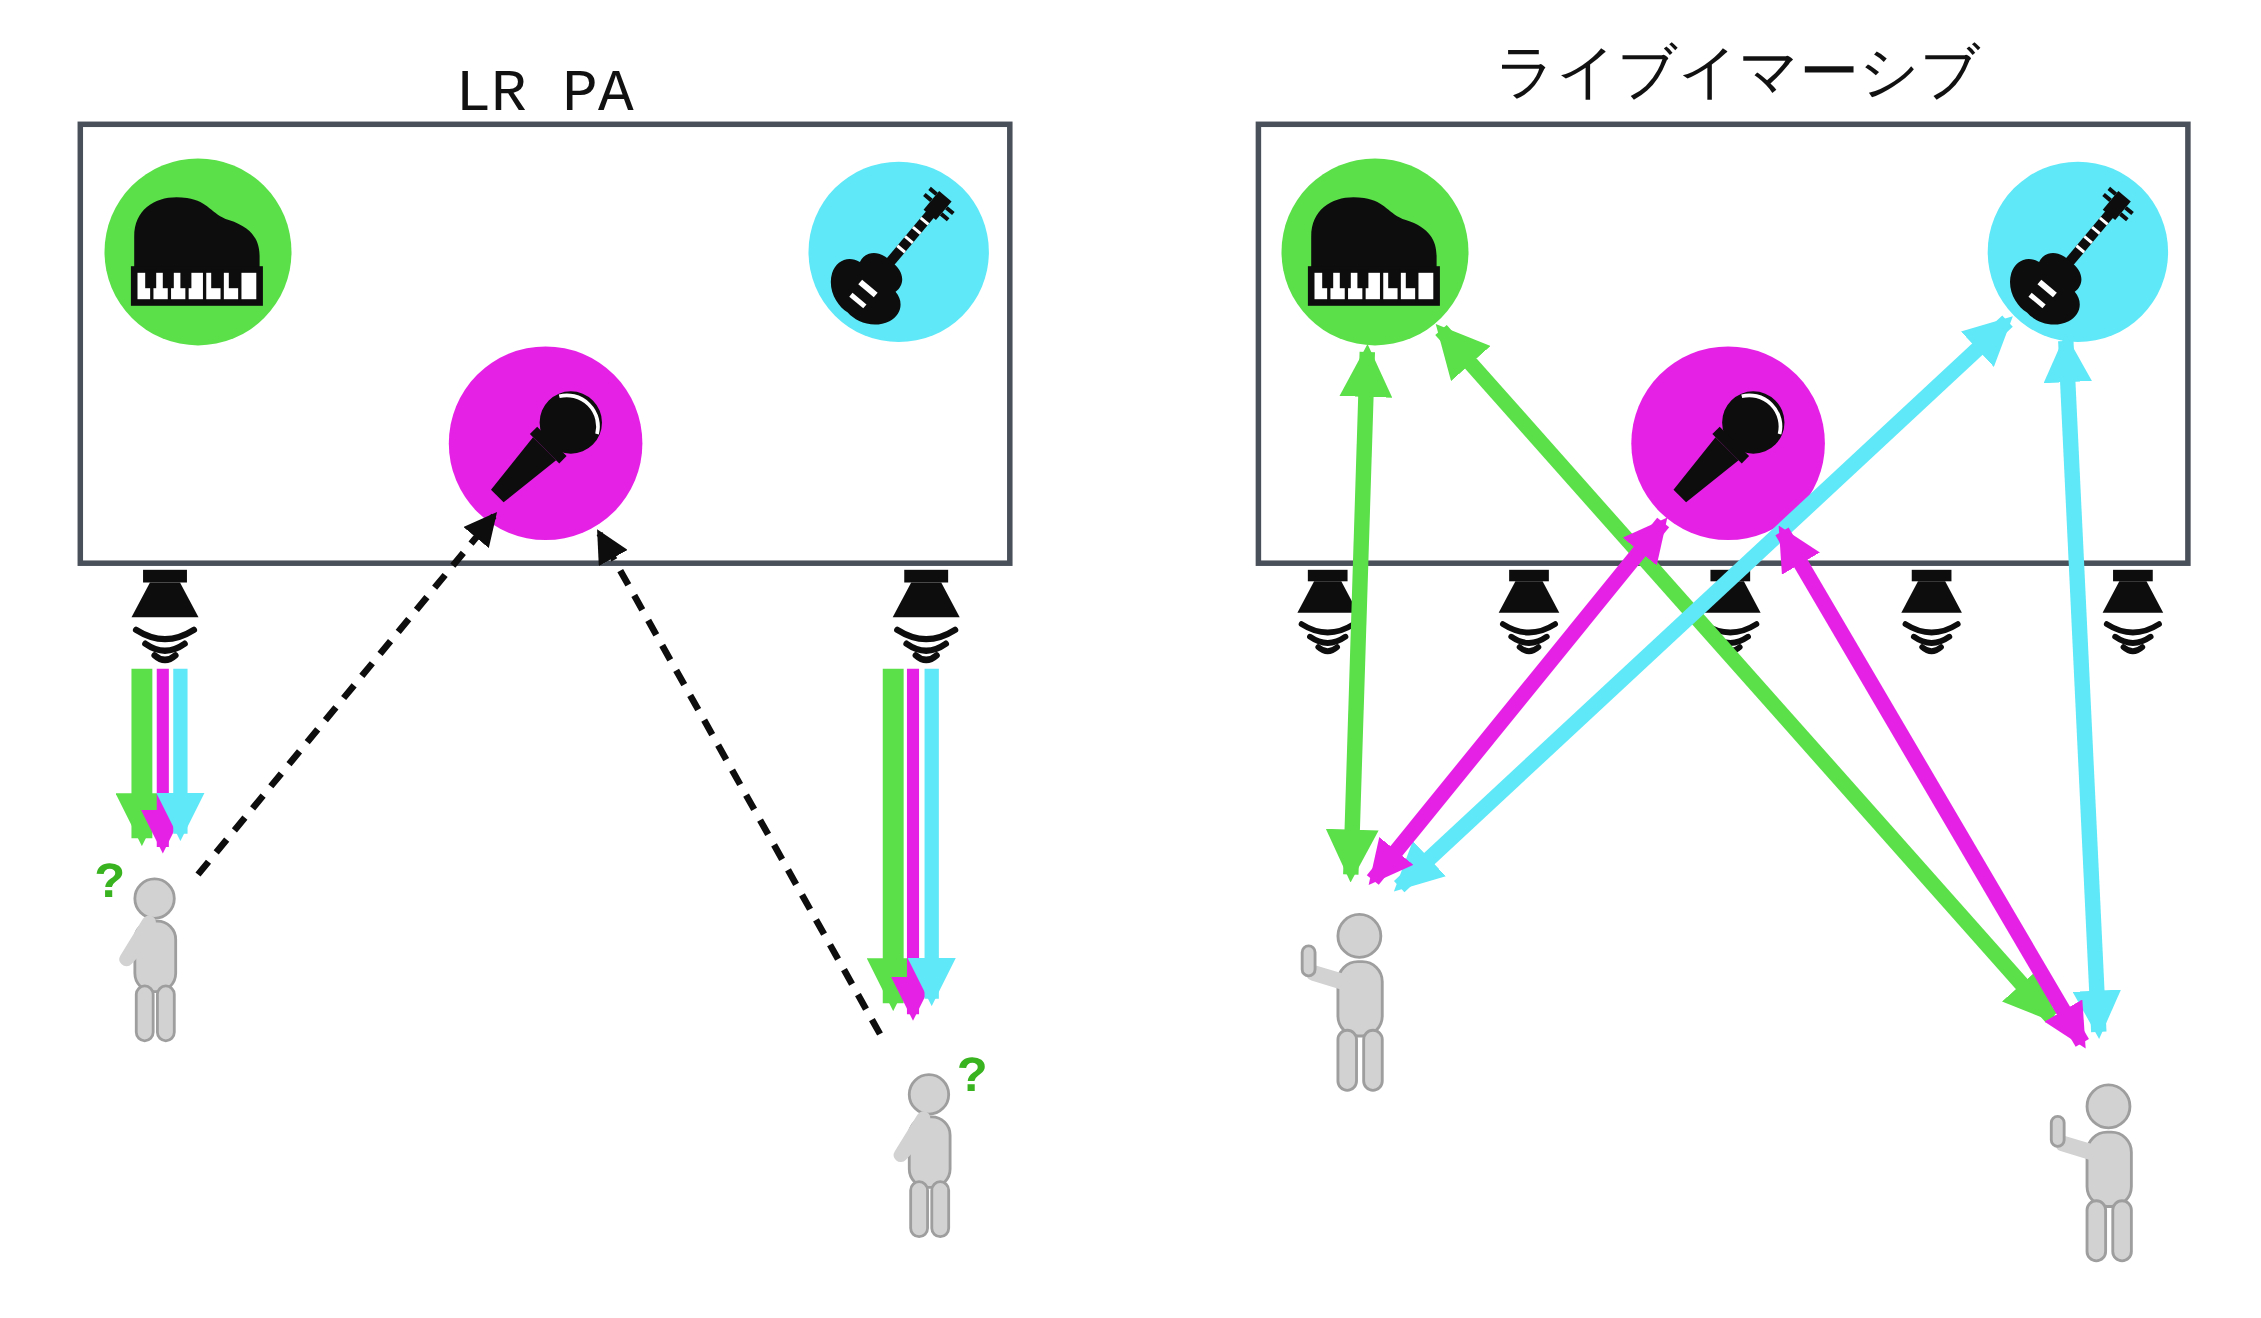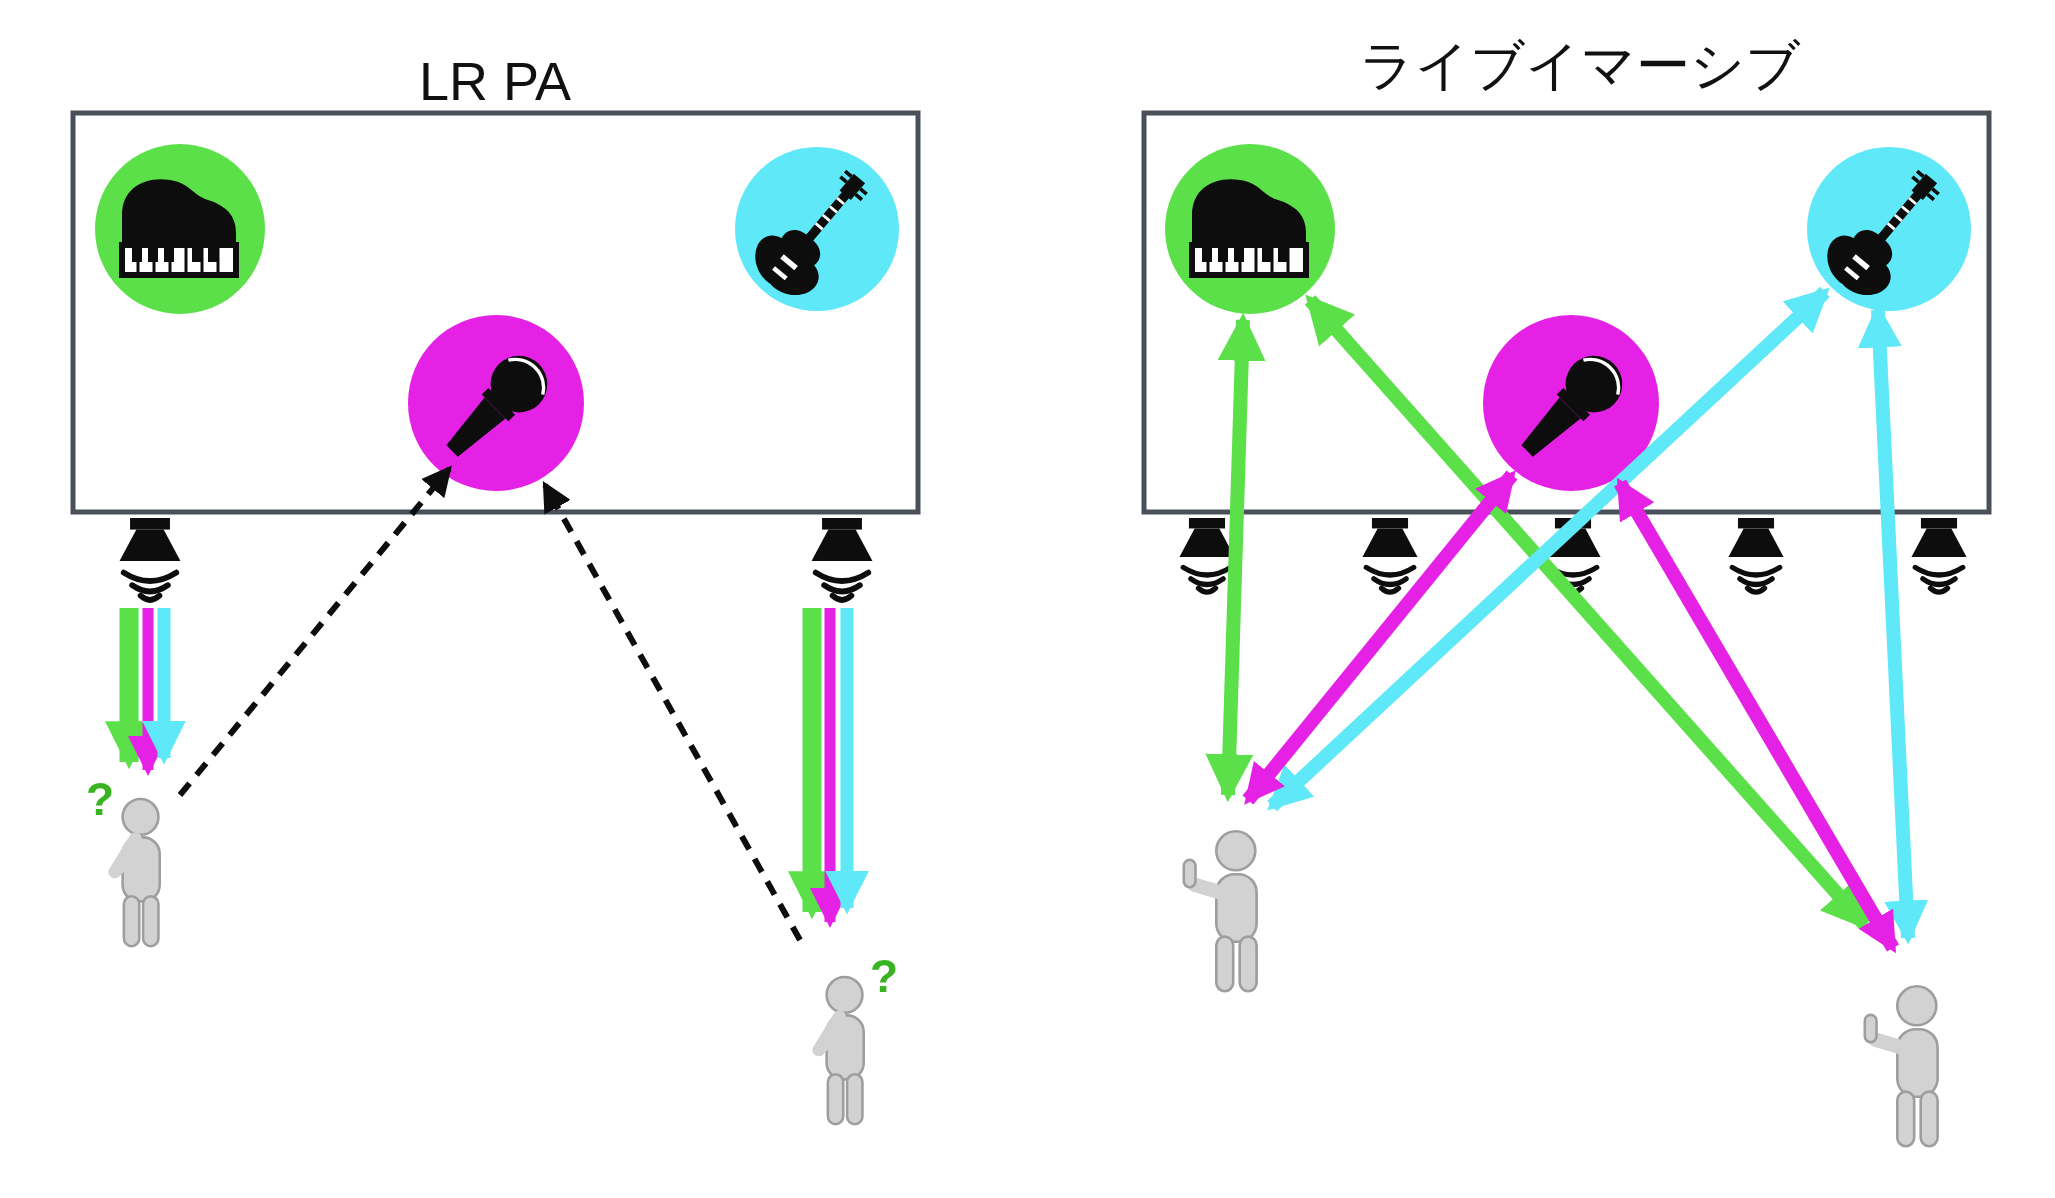--- a/index.html
+++ b/index.html
@@ -1,21 +1,21 @@
 <!DOCTYPE html>
 <html style="--green: #5be04a; --magenta: #e621e6; --cyan: #5fe8f7; --ink: #0d0d0d; --stage: #4a505a; --fig: #d2d2d2; --figline: #9e9e9e; --qgreen: #39b31f;"><head>
 <meta charset="utf-8">
 <style>
   :root{
     --green:#5be04a; --magenta:#e621e6; --cyan:#5fe8f7; --ink:#0d0d0d;
     --stage:#4a505a; --fig:#d2d2d2; --figline:#9e9e9e; --qgreen:#39b31f;
   }
   html,body{margin:0;padding:0;background:#ffffff;}
   .canvas{position:relative;width:2055px;height:1198px;background:#ffffff;
-          font-family:Liberation Sans, sans-serif;}
+          font-family:Liberation Mono, monospace;}
   svg{position:absolute;left:0;top:0;}
   .title-text{font-size:54px;font-weight:500;fill:#111;}
   .q-text{font-size:46px;font-weight:bold;fill:var(--qgreen);}
   .f-ink{fill:var(--ink);}
   .f-green{fill:var(--green);} .s-green{stroke:var(--green);}
   .f-cyan{fill:var(--cyan);} .s-cyan{stroke:var(--cyan);}
   .f-mag{fill:var(--magenta);} .s-mag{stroke:var(--magenta);}
   .stage-box{fill:#ffffff;stroke:var(--stage);stroke-width:5px;}
   .wave{fill:none;stroke:var(--ink);stroke-width:5.5px;stroke-linecap:round;}
   .shaft{fill:none;stroke-linecap:butt;}

